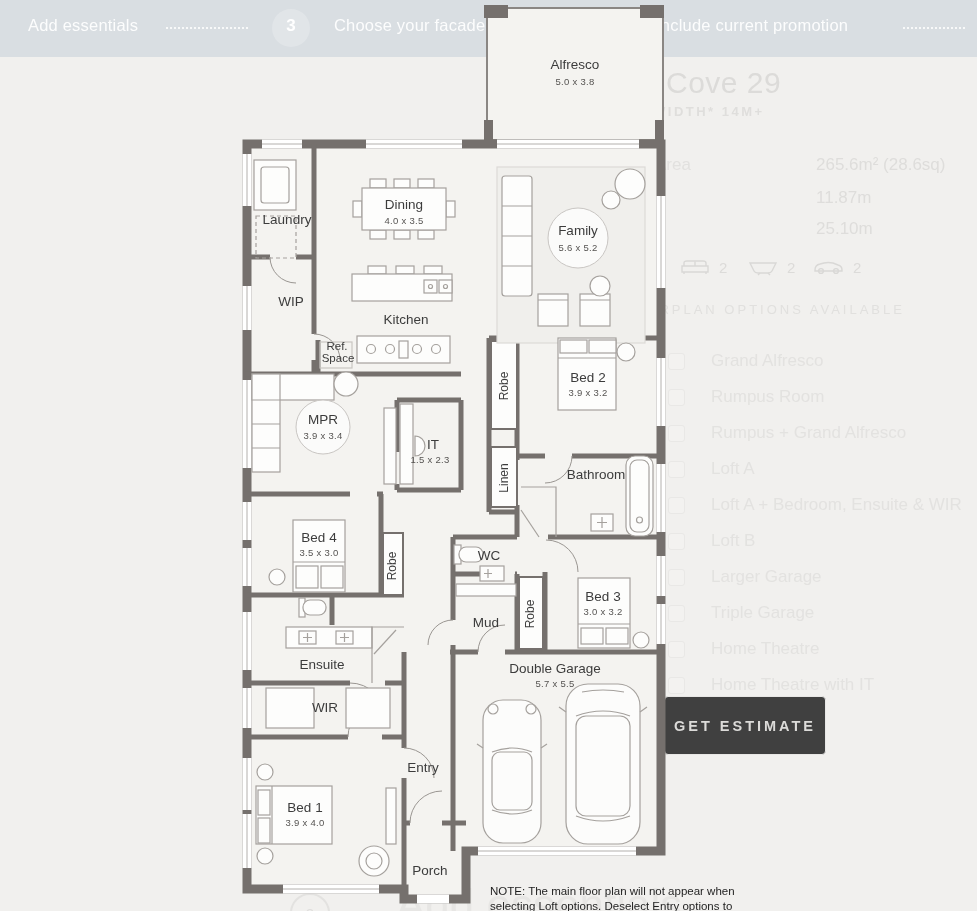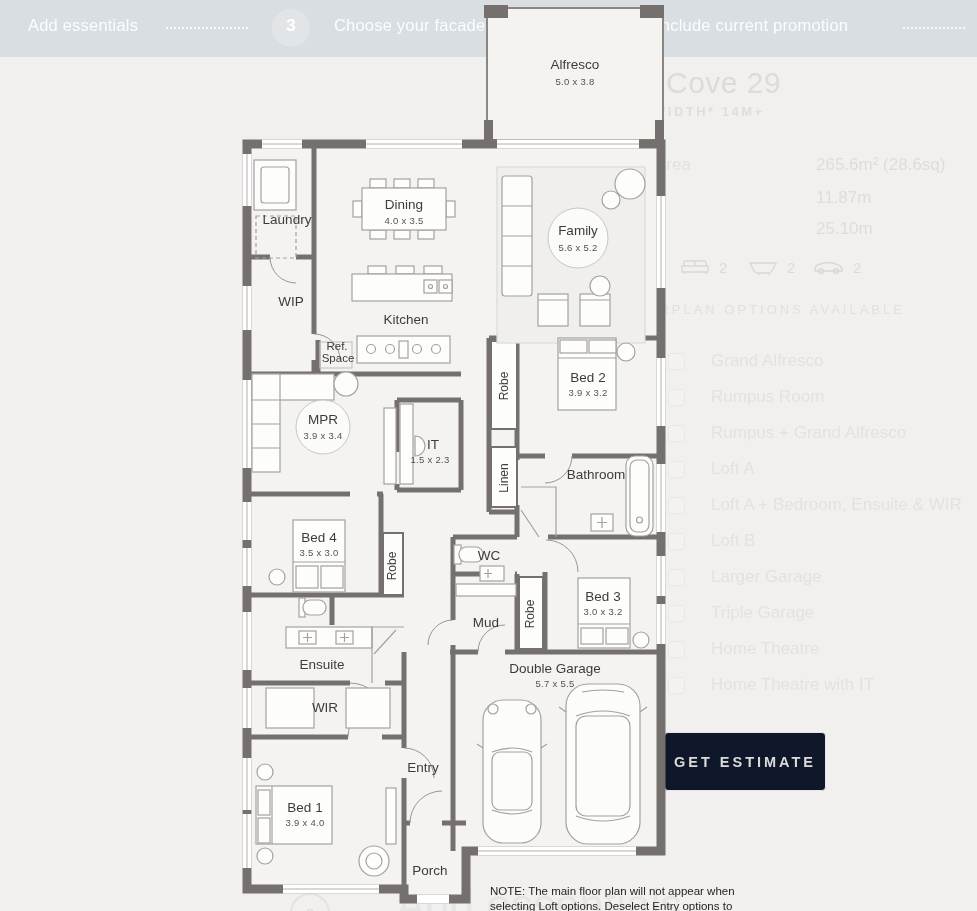--- a/index.html
+++ b/index.html
@@ -17,22 +17,22 @@
   .panel-title{left:666px;top:66px;font-size:30px;font-weight:500;color:#dcdbd9;letter-spacing:.5px;}
   .panel-sub{left:653px;top:104px;font-size:13px;font-weight:bold;letter-spacing:2.5px;color:#dfdedc;}
   .spec-label{font-size:17px;color:#e2e1df;}
   .spec-value{font-size:17px;color:#dedddb;}
   .stat{position:absolute;display:flex;align-items:center;gap:9px;}
   .stat .num{font-size:15px;color:#dcdbd9;}
   .opt-head{left:612px;top:302px;font-size:13px;letter-spacing:3px;color:#e1e0de;font-weight:500;white-space:nowrap;}
   .opt-row{position:absolute;left:668px;width:300px;height:22px;display:flex;align-items:center;gap:26px;}
   .opt-box{width:15px;height:15px;border:1.5px solid #e9e8e6;border-radius:3px;background:#f3f2f0;}
   .opt-label{font-size:17px;color:#e3e2e0;white-space:nowrap;}
-  .estimate-btn{left:664px;top:732px;width:160px;height:57px;border:1px solid #e8e7e5;border-radius:4px;
-      background:#0f172a;color:#dcdbd9;font-weight:bold;font-size:14.5px;letter-spacing:3px;
+  .estimate-btn{left:664px;top:696px;width:160px;height:57px;border:1px solid #e8e7e5;border-radius:4px;
+      background:#404040;color:#dcdbd9;font-weight:bold;font-size:14.5px;letter-spacing:3px;
       display:flex;align-items:center;justify-content:center;}
   .next-circle{left:290px;top:893px;width:36px;height:36px;border:2px solid #e3e2e0;border-radius:50%;
       color:#dfdedc;font-size:15px;display:flex;align-items:center;justify-content:center;}
   .next-big{left:396px;top:880px;font-size:44px;font-weight:500;color:#e7e6e4;white-space:nowrap;}
   
   .note{left:490px;top:884px;width:264px;font-size:11.5px;line-height:1.32;color:#1f1f1f;z-index:6;}
   .note b{font-weight:normal;text-align:right;}
   
   .plan{left:0;top:0;width:977px;height:911px;z-index:3;}
   text{font-family:"Liberation Sans",sans-serif;}

